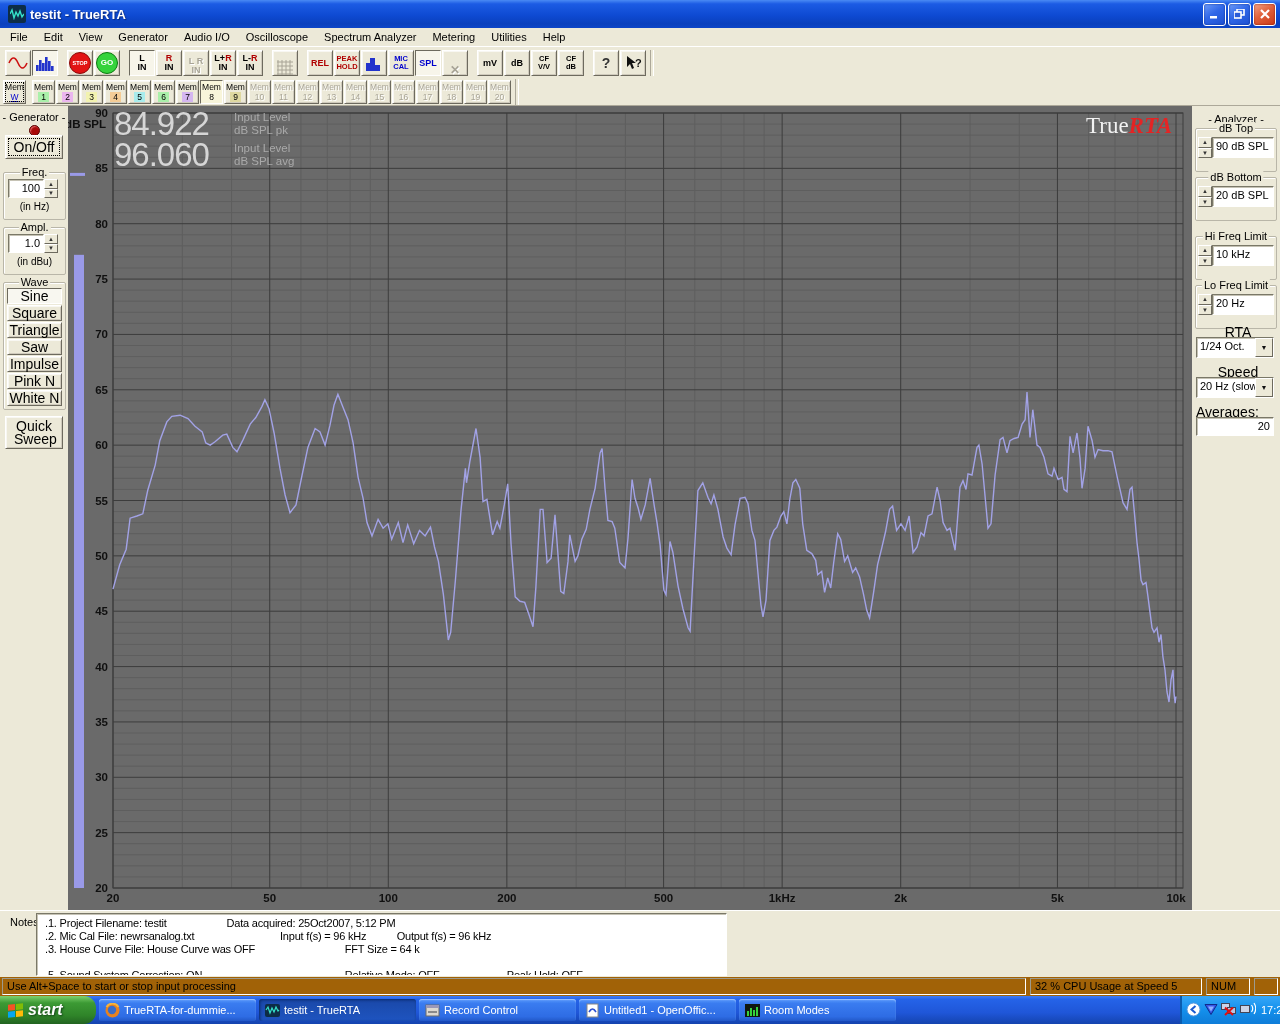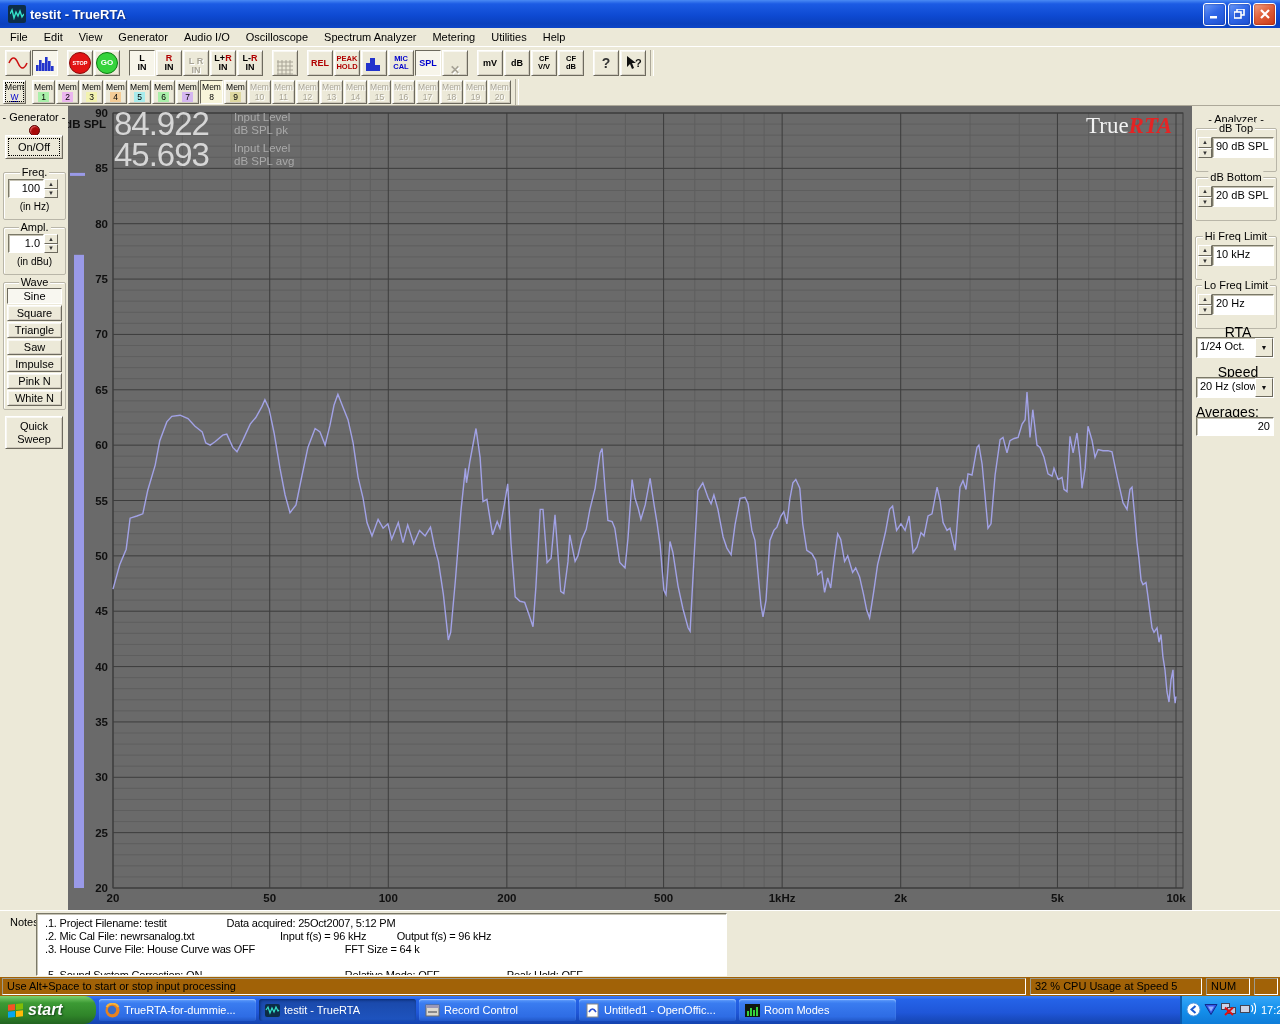--- a/index.html
+++ b/index.html
@@ -42,21 +42,21 @@
   .membtn.dis{color:#a8a496;text-shadow:1px 1px 0 #fff;}
   .membtn .numbox{display:inline-block;min-width:9px;padding:0 1px;text-align:center;}
   .memw{margin-right:6px;outline:1px dotted #000;outline-offset:-3px;}
   
   .lpanel{position:absolute;left:0;top:106px;width:68px;height:804px;background:#ece9d8;box-sizing:border-box;padding:2px;}
   .rpanel{position:absolute;left:1192px;top:106px;width:88px;height:804px;background:#ece9d8;box-sizing:border-box;padding:2px;}
   .ptitle{text-align:center;font-size:11px;}
   .led{width:9px;height:9px;border-radius:50%;background:#a80808;border:1px solid #5a0404;margin:2px auto;box-shadow:inset 1px 1px 1px #e06060;}
   .xpbtn{box-sizing:border-box;background:#ece9d8;border:1px solid;border-color:#fff #6d6a5e #6d6a5e #fff;
     box-shadow:inset 1px 1px 0 #f8f7f2,inset -1px -1px 0 #cfcabc;display:flex;align-items:center;justify-content:center;
-    font-size:11px;cursor:default;}
+    font-size:14px;cursor:default;}
   .xpbtn.down{border-color:#6d6a5e #fff #fff #6d6a5e;background:#f8f7f0;box-shadow:none;}
   .focus-dots{outline:1px dotted #000;outline-offset:-4px;}
   .group{position:absolute;border:1px solid #b9b6a8;border-radius:2px;box-shadow:1px 1px 0 #fff inset;}
   .group-label{position:absolute;top:-7px;left:50%;transform:translateX(-50%);background:#ece9d8;padding:0 2px;white-space:nowrap;}
   .spinfield{position:absolute;display:flex;}
   .field{box-sizing:border-box;background:#fff;border:1px solid;border-color:#7a7868 #fff #fff #7a7868;
     box-shadow:inset 1px 1px 0 #c6c3b5;padding:2px 3px;font-size:11px;overflow:hidden;white-space:nowrap;}
   .spincol{display:flex;flex-direction:column;width:14px;}
   .spinbtn{flex:1;box-sizing:border-box;background:#ece9d8;border:1px solid;border-color:#fff #6d6a5e #6d6a5e #fff;
     font-size:6px;line-height:6px;display:flex;align-items:center;justify-content:center;color:#333;}
@@ -523,21 +523,21 @@
       </svg>
     <div class="readouts">
       <div class="ro-row">
         <span class="ro-val">84.922</span>
         <span class="ro-lbl">
           <div>Input Level</div>
             <div>dB SPL pk</div>
         </span>
       </div>
       <div class="ro-row">
-        <span class="ro-val">45.693</span>
+        <span class="ro-val">96.060</span>
         <span class="ro-lbl">
           <div>Input Level</div>
             <div>dB SPL avg</div>
         </span>
       </div>
     </div>
     <div class="logo">
       <span class="l1">True</span><span class="l2">RTA</span>
     </div>
   </div>

